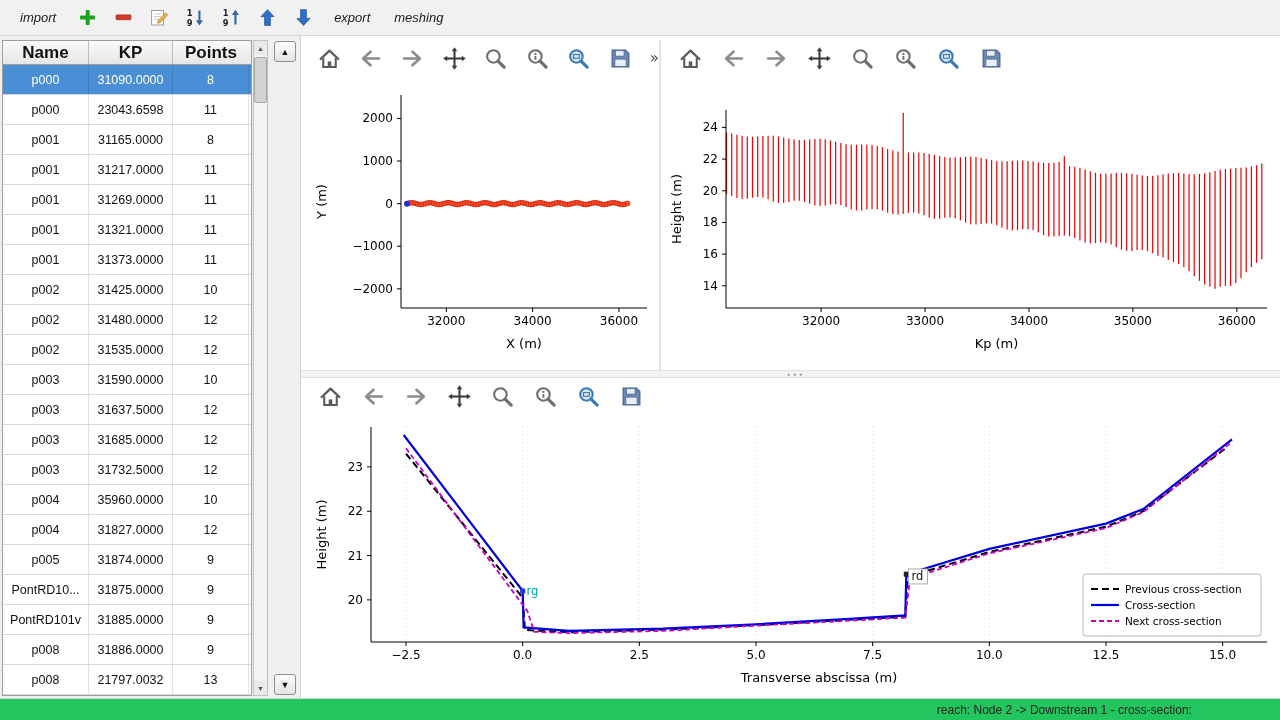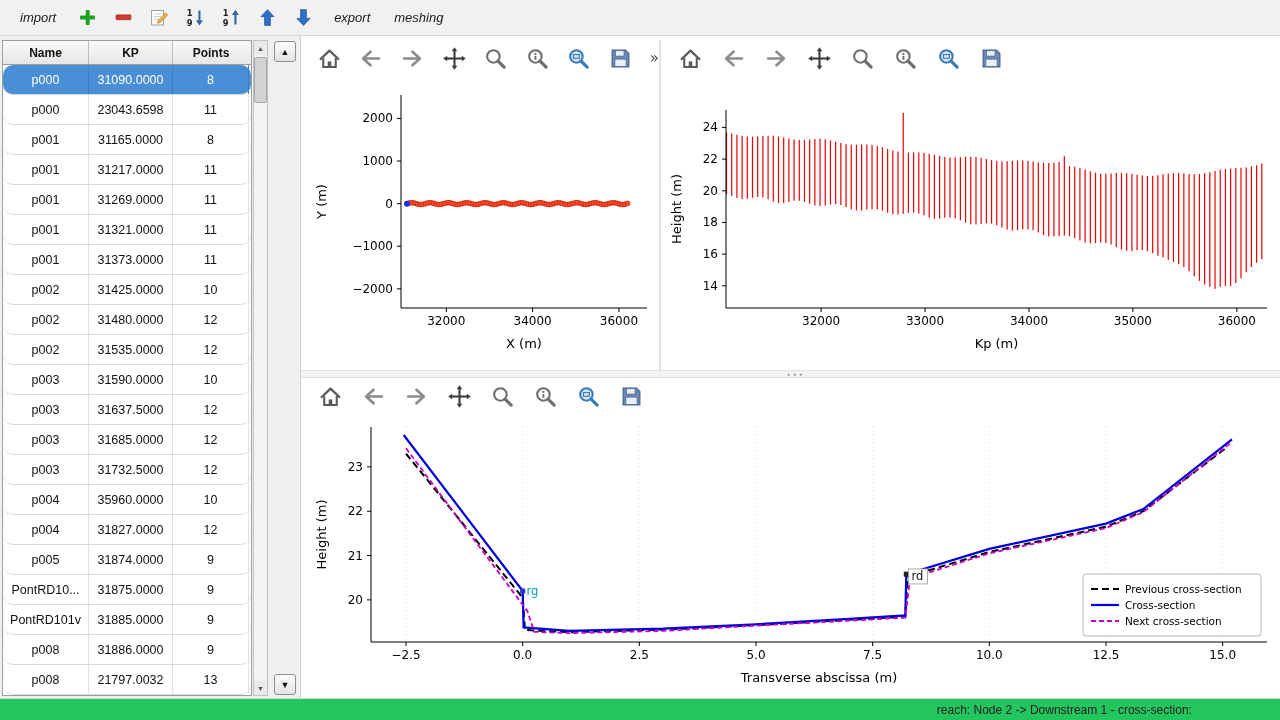--- a/index.html
+++ b/index.html
@@ -11,24 +11,24 @@
   .app-toolbar{position:absolute;left:0;top:0;width:1280px;height:36px;background:#f1f1f1;
     border-bottom:1px solid #d6d6d6;display:flex;align-items:center;gap:12px;padding:0 14px;}
   .tool-text{font-size:13px;color:#1a1a1a;background:transparent;border:none;padding:4px 6px;cursor:default;font-family:"Liberation Sans",sans-serif;font-style:italic;}
   .iconbar{display:flex;align-items:center;gap:10px;}
   .iconbtn{width:26px;height:26px;background:transparent;border:none;display:flex;align-items:center;justify-content:center;}
   .iconbtn svg{width:21px;height:21px;}
 
   
   .left-panel{position:absolute;left:0;top:36px;width:300px;height:662px;background:#efefef;}
   .xs-table{position:absolute;left:2px;top:4px;width:250px;height:656px;border:1px solid #9e9e9e;background:#fff;overflow:hidden;}
-  .thead{display:flex;height:24px;background:linear-gradient(#fafafa,#e6e6e6);border-bottom:1px solid #9e9e9e;font-weight:bold;font-size:12px;color:#111;}
+  .thead{display:flex;height:24px;background:linear-gradient(#fafafa,#e6e6e6);border-bottom:1px solid #9e9e9e;font-weight:bold;font-size:17px;color:#111;}
   .th{display:flex;align-items:center;justify-content:center;border-right:1px solid #bdbdbd;}
   .c0{width:86px;}.c1{width:84px;}.c2{width:76px;border-right:none;}
-  .tr{display:flex;height:30px;border-bottom:1px solid #d8d8d8;font-size:12.5px;background:#fff;color:#111;border-radius:10px;}
+  .tr{display:flex;height:30px;border-bottom:1px solid #d8d8d8;font-size:12.5px;background:#fff;color:#111;}
   .td{display:flex;align-items:center;justify-content:center;border-right:1px solid #e0e0e0;overflow:hidden;white-space:nowrap;}
   .tr.selected{background:#4a8fd6;color:#fff;}
   .tr.selected .td{border-right-color:#3f7fc0;}
 
   .table-scrollbar{position:absolute;left:253px;top:4px;width:15px;height:656px;background:#f4f4f4;border:1px solid #c0c0c0;
     display:flex;flex-direction:column;align-items:center;}
   .sb-btn{width:13px;height:14px;font-size:7px;color:#555;display:flex;align-items:center;justify-content:center;background:#e9e9e9;border:none;}
   .sb-track{flex:1;width:13px;position:relative;}
   .sb-thumb{position:absolute;left:0;top:2px;width:13px;height:46px;background:#d2d2d2;border:1px solid #a8a8a8;border-radius:2px;}
 

